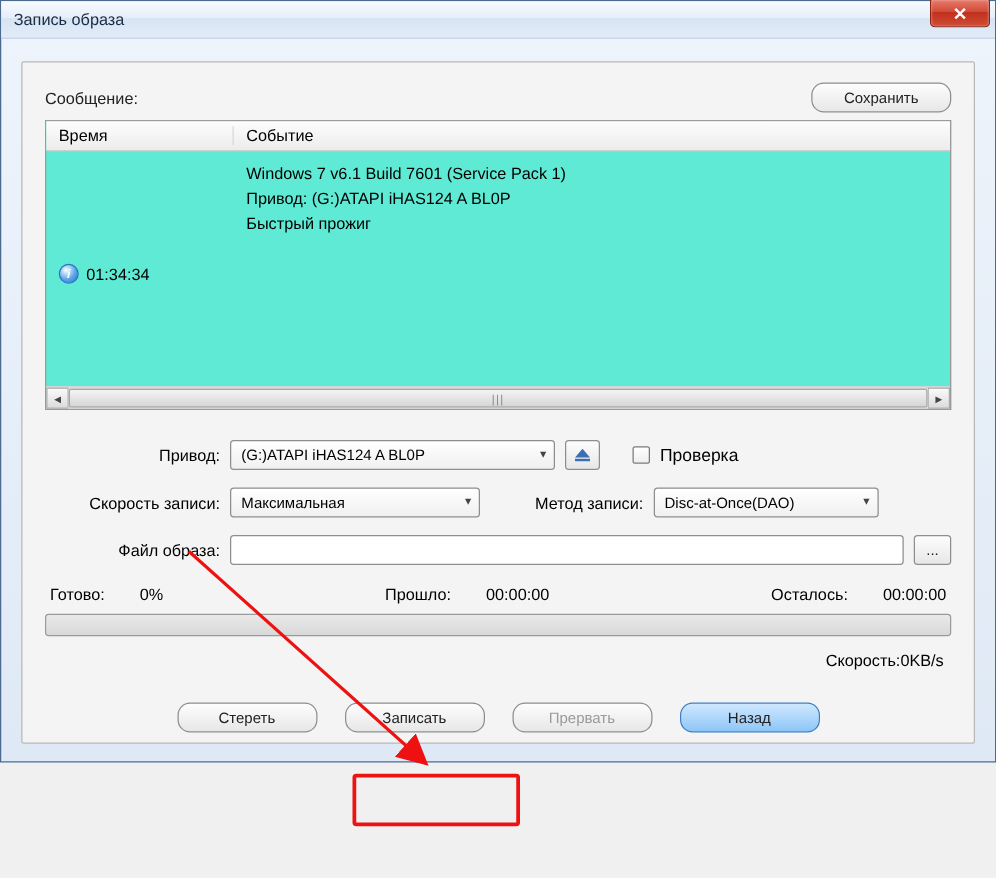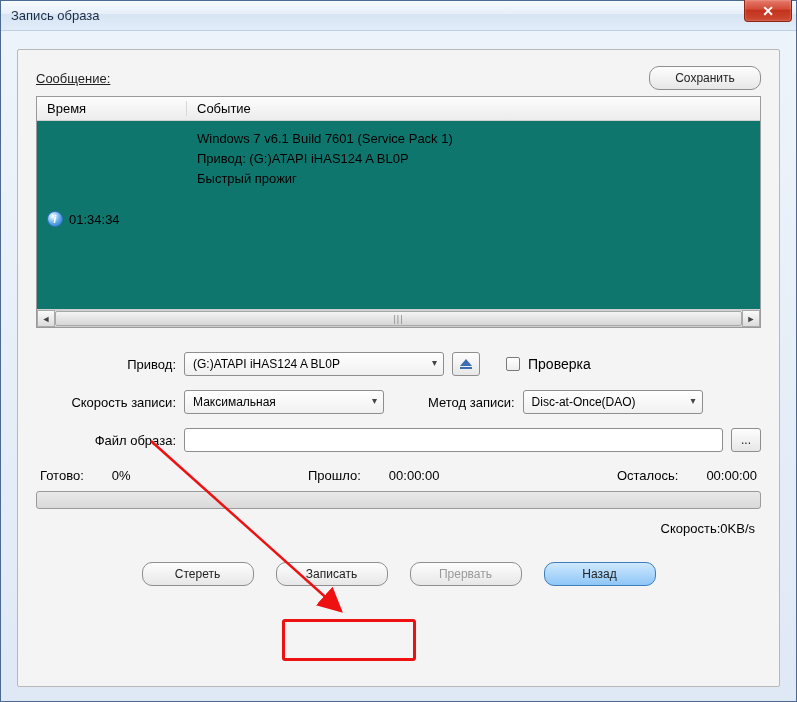--- a/index.html
+++ b/index.html
@@ -6,21 +6,21 @@
 body {
   font-family: "Segoe UI", Tahoma, sans-serif;
   font-size: 12px;
   background: #f0f0f0;
   width: 797px;
   height: 702px;
   overflow: hidden;
 }
 .window {
   width: 797px;
-  height: 702px;
+  height: 610px;
   background: linear-gradient(to bottom, #eef4fb, #dfe9f5);
   border: 1px solid #4a6a92;
   position: relative;
 }
 .titlebar {
   height: 30px;
   background: linear-gradient(to bottom, #f7fbff 0%, #e6eef8 45%, #d6e4f3 46%, #e2ecf8 100%);
   border-bottom: 1px solid #bcd0e8;
   display: flex;
   align-items: center;
@@ -43,21 +43,21 @@
 .client {
   position: absolute;
   left: 16px; right: 16px; top: 48px; bottom: 14px;
   background: #f4f4f4;
   border: 1px solid #b8b8b8;
   border-radius: 2px;
   padding: 16px 18px 18px 18px;
 }
 .row { display: flex; align-items: center; margin-bottom: 8px; }
 .msg-row { justify-content: space-between; margin-bottom: 6px; }
-.label { color: #222; font-size: 13px; text-decoration: underline; }
+.label { color: #222; font-size: 13px; }
 .btn {
   height: 24px;
   padding: 0 16px;
   background: linear-gradient(to bottom, #fdfdfd, #e7e7e7);
   border: 1px solid #8e8e8e;
   border-radius: 3px;
   font-size: 12px;
   color: #222;
   display: inline-flex; align-items: center; justify-content: center;
   cursor: pointer;
@@ -65,21 +65,21 @@
 }
 .btn:disabled { color: #9a9a9a; }
 .btn-wide { min-width: 112px; border-radius: 10px; }
 .btn-small { min-width: 30px; padding: 0 6px; height: 24px; }
 .btn-primary {
   background: linear-gradient(to bottom, #cfe8ff, #8ec6f7);
   border-color: #3d7ebf;
 }
 .log-box {
   border: 1px solid #9a9a9a;
-  background: #0f766e;
+  background: #5eead4;
   height: 232px;
   display: flex; flex-direction: column;
   margin-bottom: 2px;
 }
 .log-header {
   display: flex;
   background: linear-gradient(to bottom, #fdfdfd, #ececec);
   border-bottom: 1px solid #cfcfcf;
   height: 24px;
   align-items: center;

